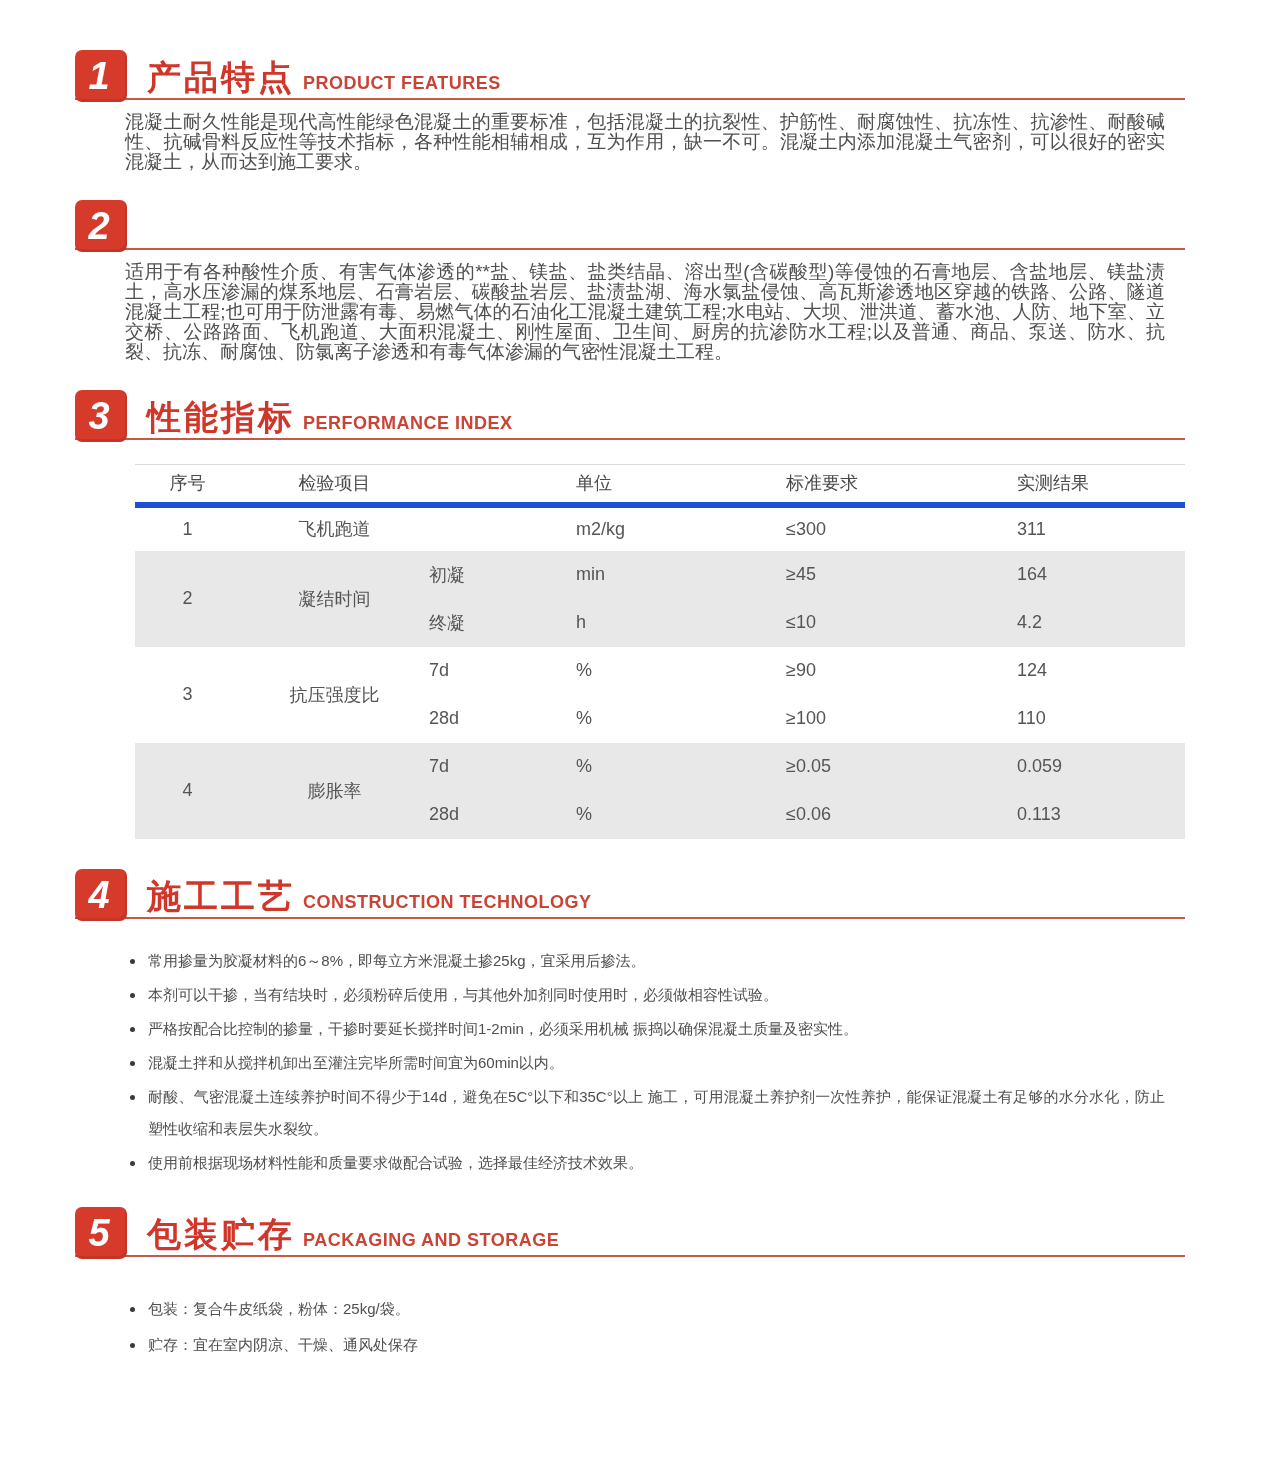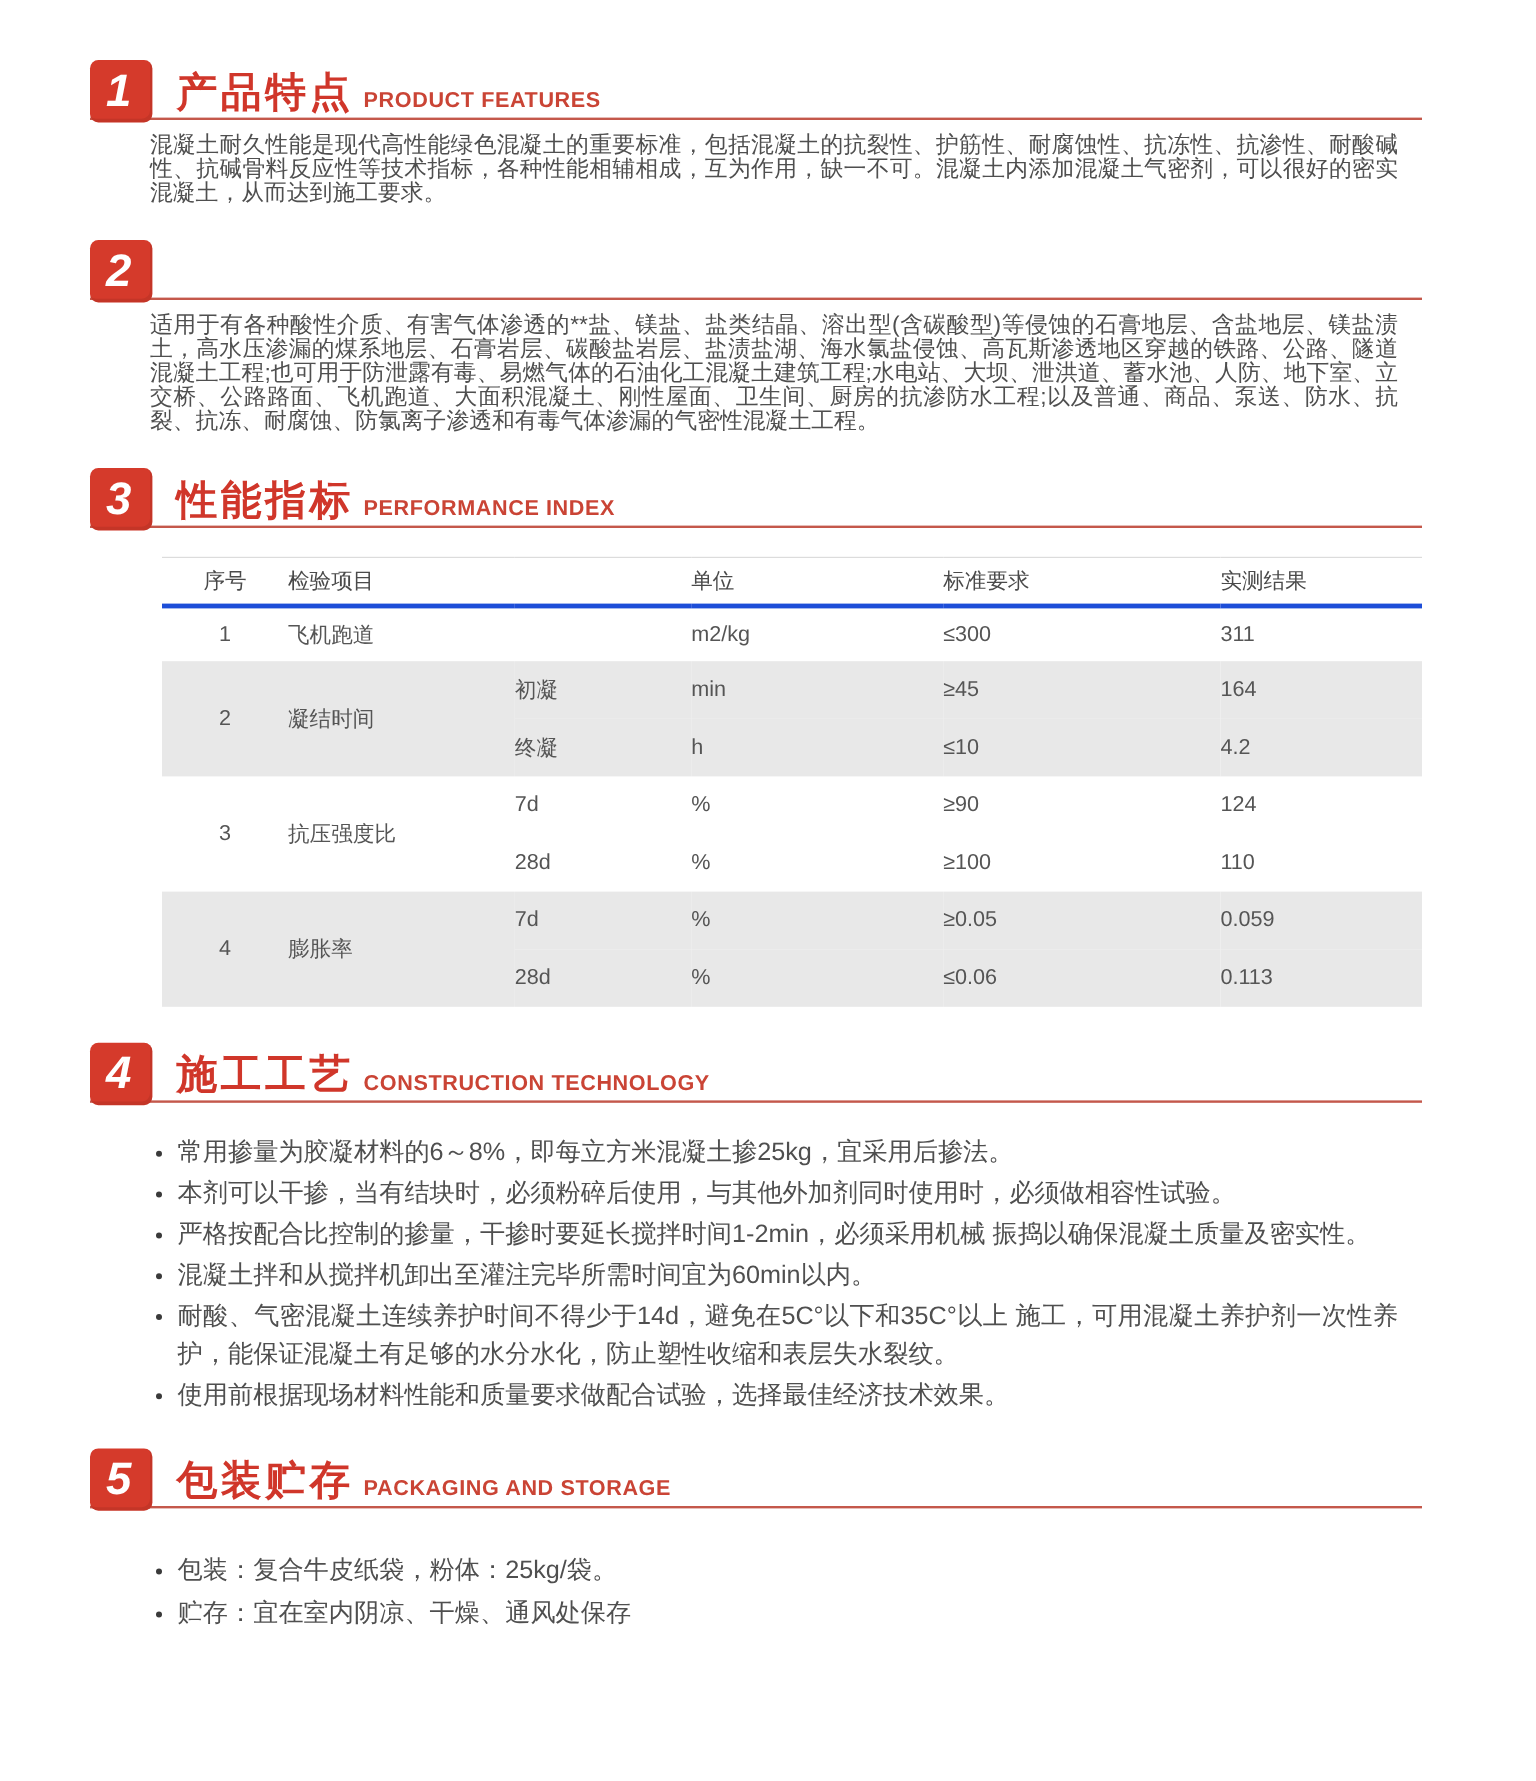--- a/index.html
+++ b/index.html
@@ -36,46 +36,46 @@
   .body-text{
     margin:12px 0 0 50px;width:1040px;
     font-size:19px;line-height:20px;color:#4f4f4f;
     text-align:justify;
   }
 
   
   ul.bullets{list-style:none;margin:26px 0 0 55px;padding:0;width:1035px;}
   ul.bullets li{
     display:flex;align-items:flex-start;
-    font-size:21px;line-height:32px;margin-bottom:2px;color:#4f4f4f;
+    font-size:15px;line-height:32px;margin-bottom:2px;color:#4f4f4f;
   }
   .dot{
     flex:0 0 5px;width:5px;height:5px;border-radius:50%;
     background:#3a3a3a;margin:14px 13px 0 0;
   }
   .li-text{text-align:justify;}
 
   
   table.perf{
     width:1050px;margin:24px 0 0 60px;
     border-collapse:collapse;table-layout:fixed;
     font-size:18px;color:#555;
   }
   table.perf thead tr{
     height:40px;
     border-top:1px solid #dcdcdc;
-    border-bottom:4px solid #1d4ed8;
+    border-bottom:6px solid #1d4ed8;
   }
   table.perf th{font-weight:normal;color:#4a4a4a;}
   table.perf td,table.perf th{padding:0;vertical-align:middle;}
   tr.first-row{height:46px;}
   tr.sub-row{height:48px;}
   tr.shade{background:#e8e8e8;}
   .c-no{text-align:center;}
-  .c-item{text-align:left;}
+  .c-item{text-align:center;}
   .c-sub{text-align:left;padding-left:25px;margin-left:16px;}
   .c-unit,.c-std,.c-res{text-align:left;padding-left:15px;}
   th.c-sub{padding-left:0;}
 
   .gap-s2{margin-top:24px;}
   .gap-s3{margin-top:24px;}
   .gap-s4{margin-top:26px;}
   .gap-s5{margin-top:24px;}
   ul.store{margin-top:36px;}
   ul.store li{margin-bottom:4px;}

